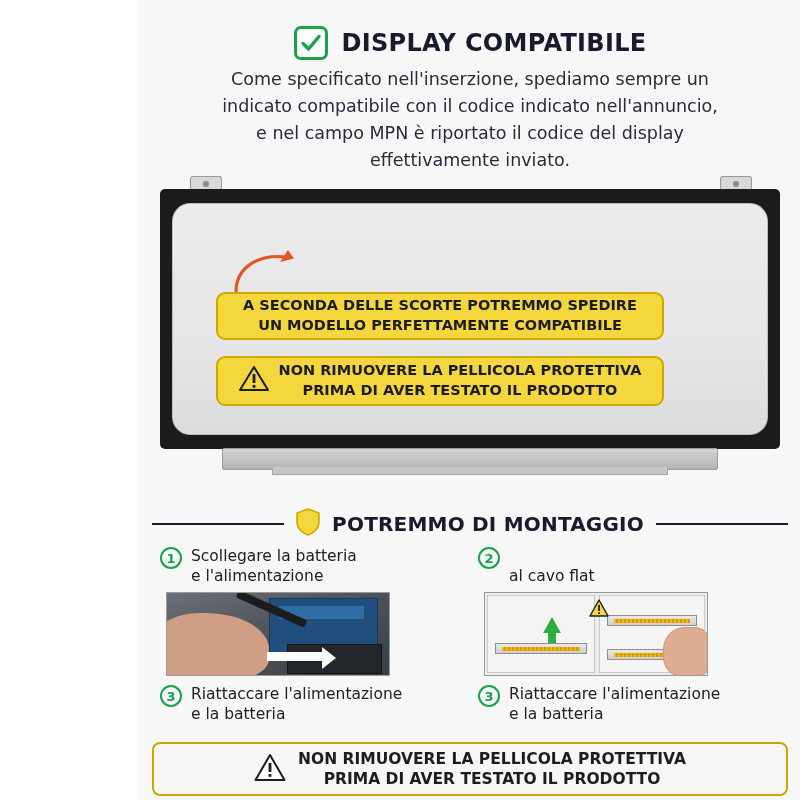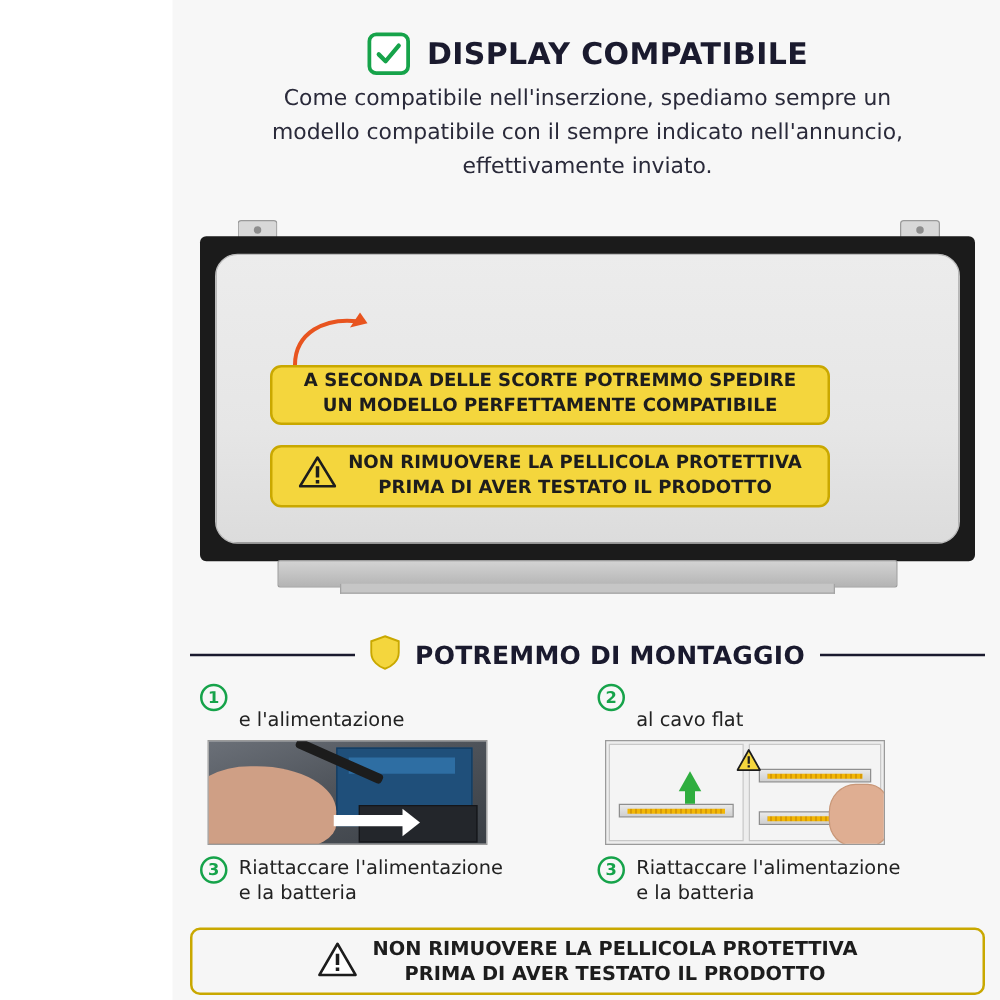--- a/index.html
+++ b/index.html
@@ -362,22 +362,23 @@
   <div class="header">
     <span class="check-box">
       <svg width="22" height="22" viewBox="0 0 22 22" aria-hidden="true">
         <path d="M3 11.5 L8.5 17 L19 4.5" fill="none" stroke="#16a34a" stroke-width="3.4" stroke-linecap="round" stroke-linejoin="round"></path>
       </svg>
     </span>
     <span class="header-title">DISPLAY COMPATIBILE</span>
   </div>
 
   <div class="intro">
-    <div>Come compatibile nell'inserzione, spediamo sempre un</div>
-    <div>modello compatibile con il sempre indicato nell'annuncio,</div>
+    <div>Come specificato nell'inserzione, spediamo sempre un</div>
+    <div>indicato compatibile con il codice indicato nell'annuncio,</div>
+    <div>e nel campo MPN è riportato il codice del display</div>
     <div>effettivamente inviato.</div>
   </div>
 
   <div class="display-wrap">
     <div class="tab left"></div>
     <div class="tab right"></div>
 
     <div class="panel-outer">
       <div class="panel-screen"></div>
     </div>
@@ -423,21 +424,21 @@
     <span class="proc-title">POTREMMO DI MONTAGGIO</span>
     <span class="rule"></span>
   </div>
 
   <div class="steps">
 
     <div class="col">
       <div class="step">
         <span class="num">1</span>
         <span class="step-text">
-          <br>
+          <span>Scollegare la batteria</span><br>
           <span>e l'alimentazione</span>
         </span>
       </div>
 
       <div class="photo ph1">
         <div class="board"></div>
         <div class="batt"></div>
         <div class="hand"></div>
         <div class="tool"></div>
         <div class="wbar"></div>

